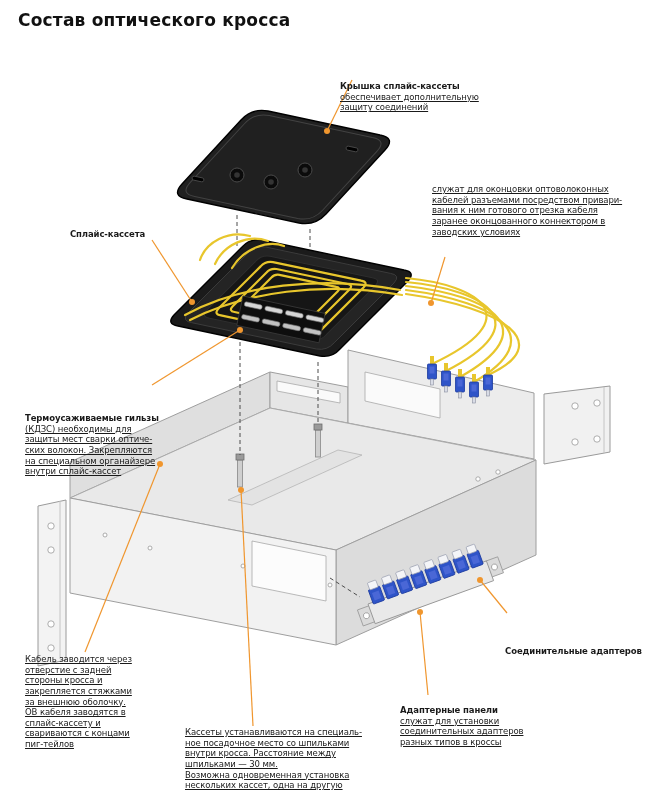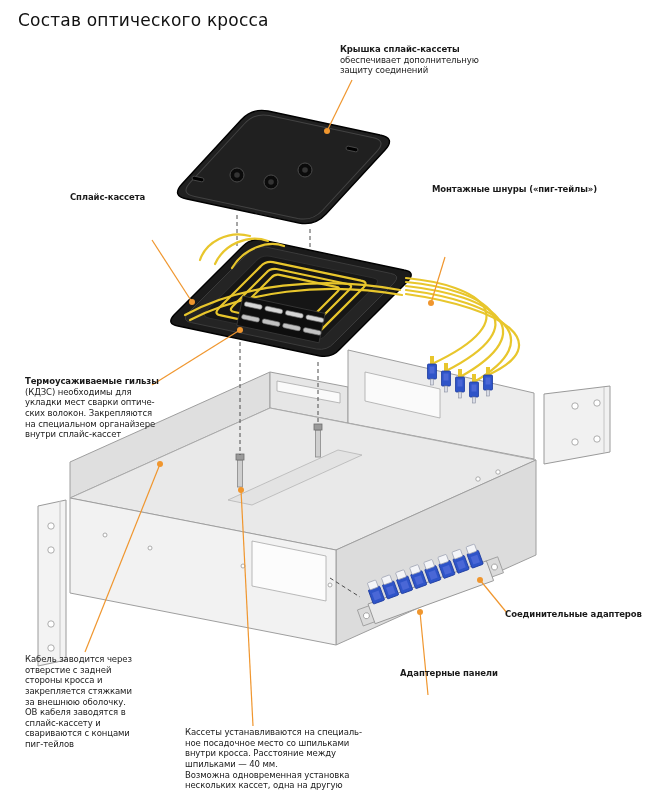--- a/index.html
+++ b/index.html
@@ -3,26 +3,26 @@
 <meta charset="utf-8">
 <style>
   * { margin:0; padding:0; box-sizing:border-box; }
   html,body { background:#fff; }
   body {
     position:relative; width:650px; height:798px; overflow:hidden;
     font-family:"DejaVu Sans","Liberation Sans",sans-serif; color:#1a1a1a;
   }
   .title {
     position:absolute; left:18px; top:10px;
-    font-size:17px; font-weight:normal; letter-spacing:0.2px; color:#111;
+    font-size:17px; font-weight:bold; letter-spacing:0.2px; color:#111;
   }
   svg.scene { position:absolute; left:0; top:0; }
   .ann { position:absolute; font-size:8.5px; line-height:1.25; letter-spacing:-0.1px; }
-  .ann .h { font-weight:bold; white-space:pre-line; }
-  .ann .b { white-space:pre-line; }
+  .ann .h { font-weight:bold; white-space:pre-line;margin-top:37px; }
+  .ann .b { white-space:pre-line;text-decoration:underline; }
   .ann-cover        { left:340px; top:44px;  width:175px; }
   .ann-cassette     { left:25px;  top:192px; width:165px;text-align:center; }
   .ann-pigtails     { left:432px; top:184px; width:212px; }
   .ann-sleeves      { left:25px;  top:376px; width:160px; }
   .ann-cable        { left:25px;  top:654px; width:145px; }
   .ann-mounting     { left:185px; top:727px; width:225px; }
   .ann-adapterpanels{ left:400px; top:668px; width:155px; }
   .ann-adapters     { left:505px; top:609px; width:142px; }
 
   .leader { stroke:var(--accent,#f0962e); stroke-width:1.2; fill:none; }
@@ -248,27 +248,31 @@
   <div class="h">Крышка сплайс-кассеты</div>
   <div class="b">обеспечивает дополнительную
 защиту соединений</div>
 </div>
 
 <div class="ann ann-cassette">
   <div class="h">Сплайс-кассета</div>
 </div>
 
 <div class="ann ann-pigtails">
-  <div class="h">Монтажные шнуры («пиг-тейлы»)</div>
+  <div class="b">служат для оконцовки оптоволоконных
+кабелей разъемами посредством привари-
+вания к ним готового отрезка кабеля
+заранее оконцованного коннектором в
+заводских условиях</div>
 </div>
 
 <div class="ann ann-sleeves">
   <div class="h">Термоусаживаемые гильзы</div>
   <div class="b">(КДЗС) необходимы для
-укладки мест сварки оптиче-
+защиты мест сварки оптиче-
 ских волокон. Закрепляются
 на специальном органайзере
 внутри сплайс-кассет</div>
 </div>
 
 <div class="ann ann-cable">
   <div class="b">Кабель заводится через
 отверстие с задней
 стороны кросса и
 закрепляется стяжками
@@ -276,24 +280,27 @@
 ОВ кабеля заводятся в
 сплайс-кассету и
 свариваются с концами
 пиг-тейлов</div>
 </div>
 
 <div class="ann ann-mounting">
   <div class="b">Кассеты устанавливаются на специаль-
 ное посадочное место со шпильками
 внутри кросса. Расстояние между
-шпильками — 40 мм.
+шпильками — 30 мм.
 Возможна одновременная установка
 нескольких кассет, одна на другую</div>
 </div>
 
 <div class="ann ann-adapterpanels">
   <div class="h">Адаптерные панели</div>
+  <div class="b">служат для установки
+соединительных адаптеров
+разных типов в кроссы</div>
 </div>
 
 <div class="ann ann-adapters">
   <div class="h">Соединительные адаптеров</div>
 </div>
 
 </body></html>

